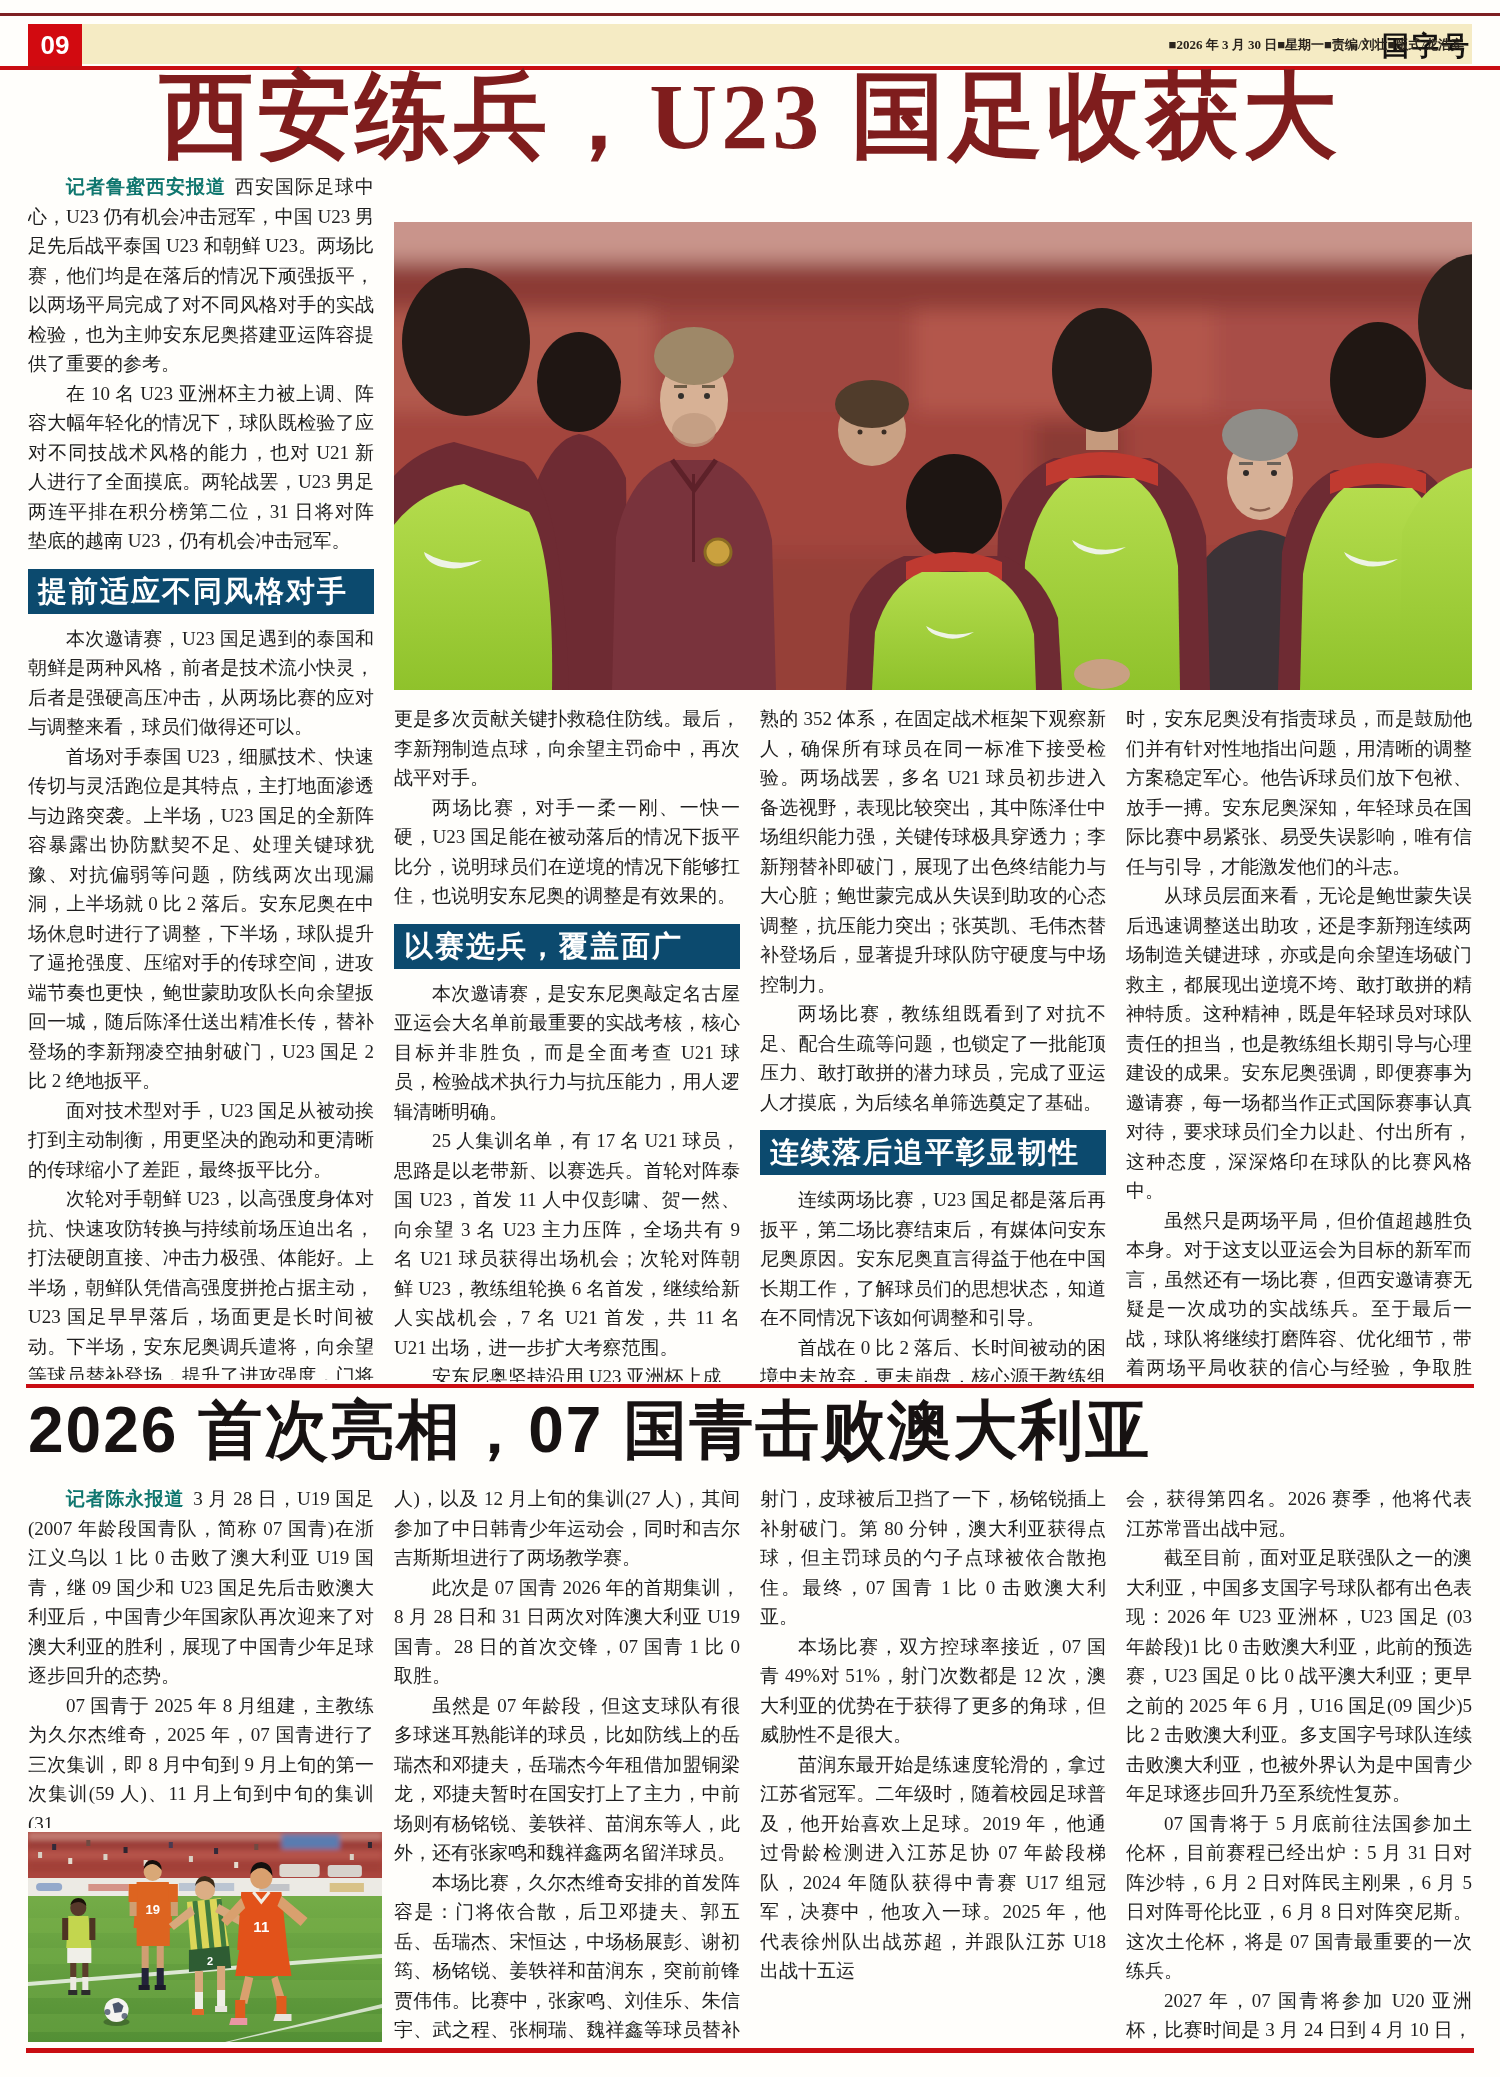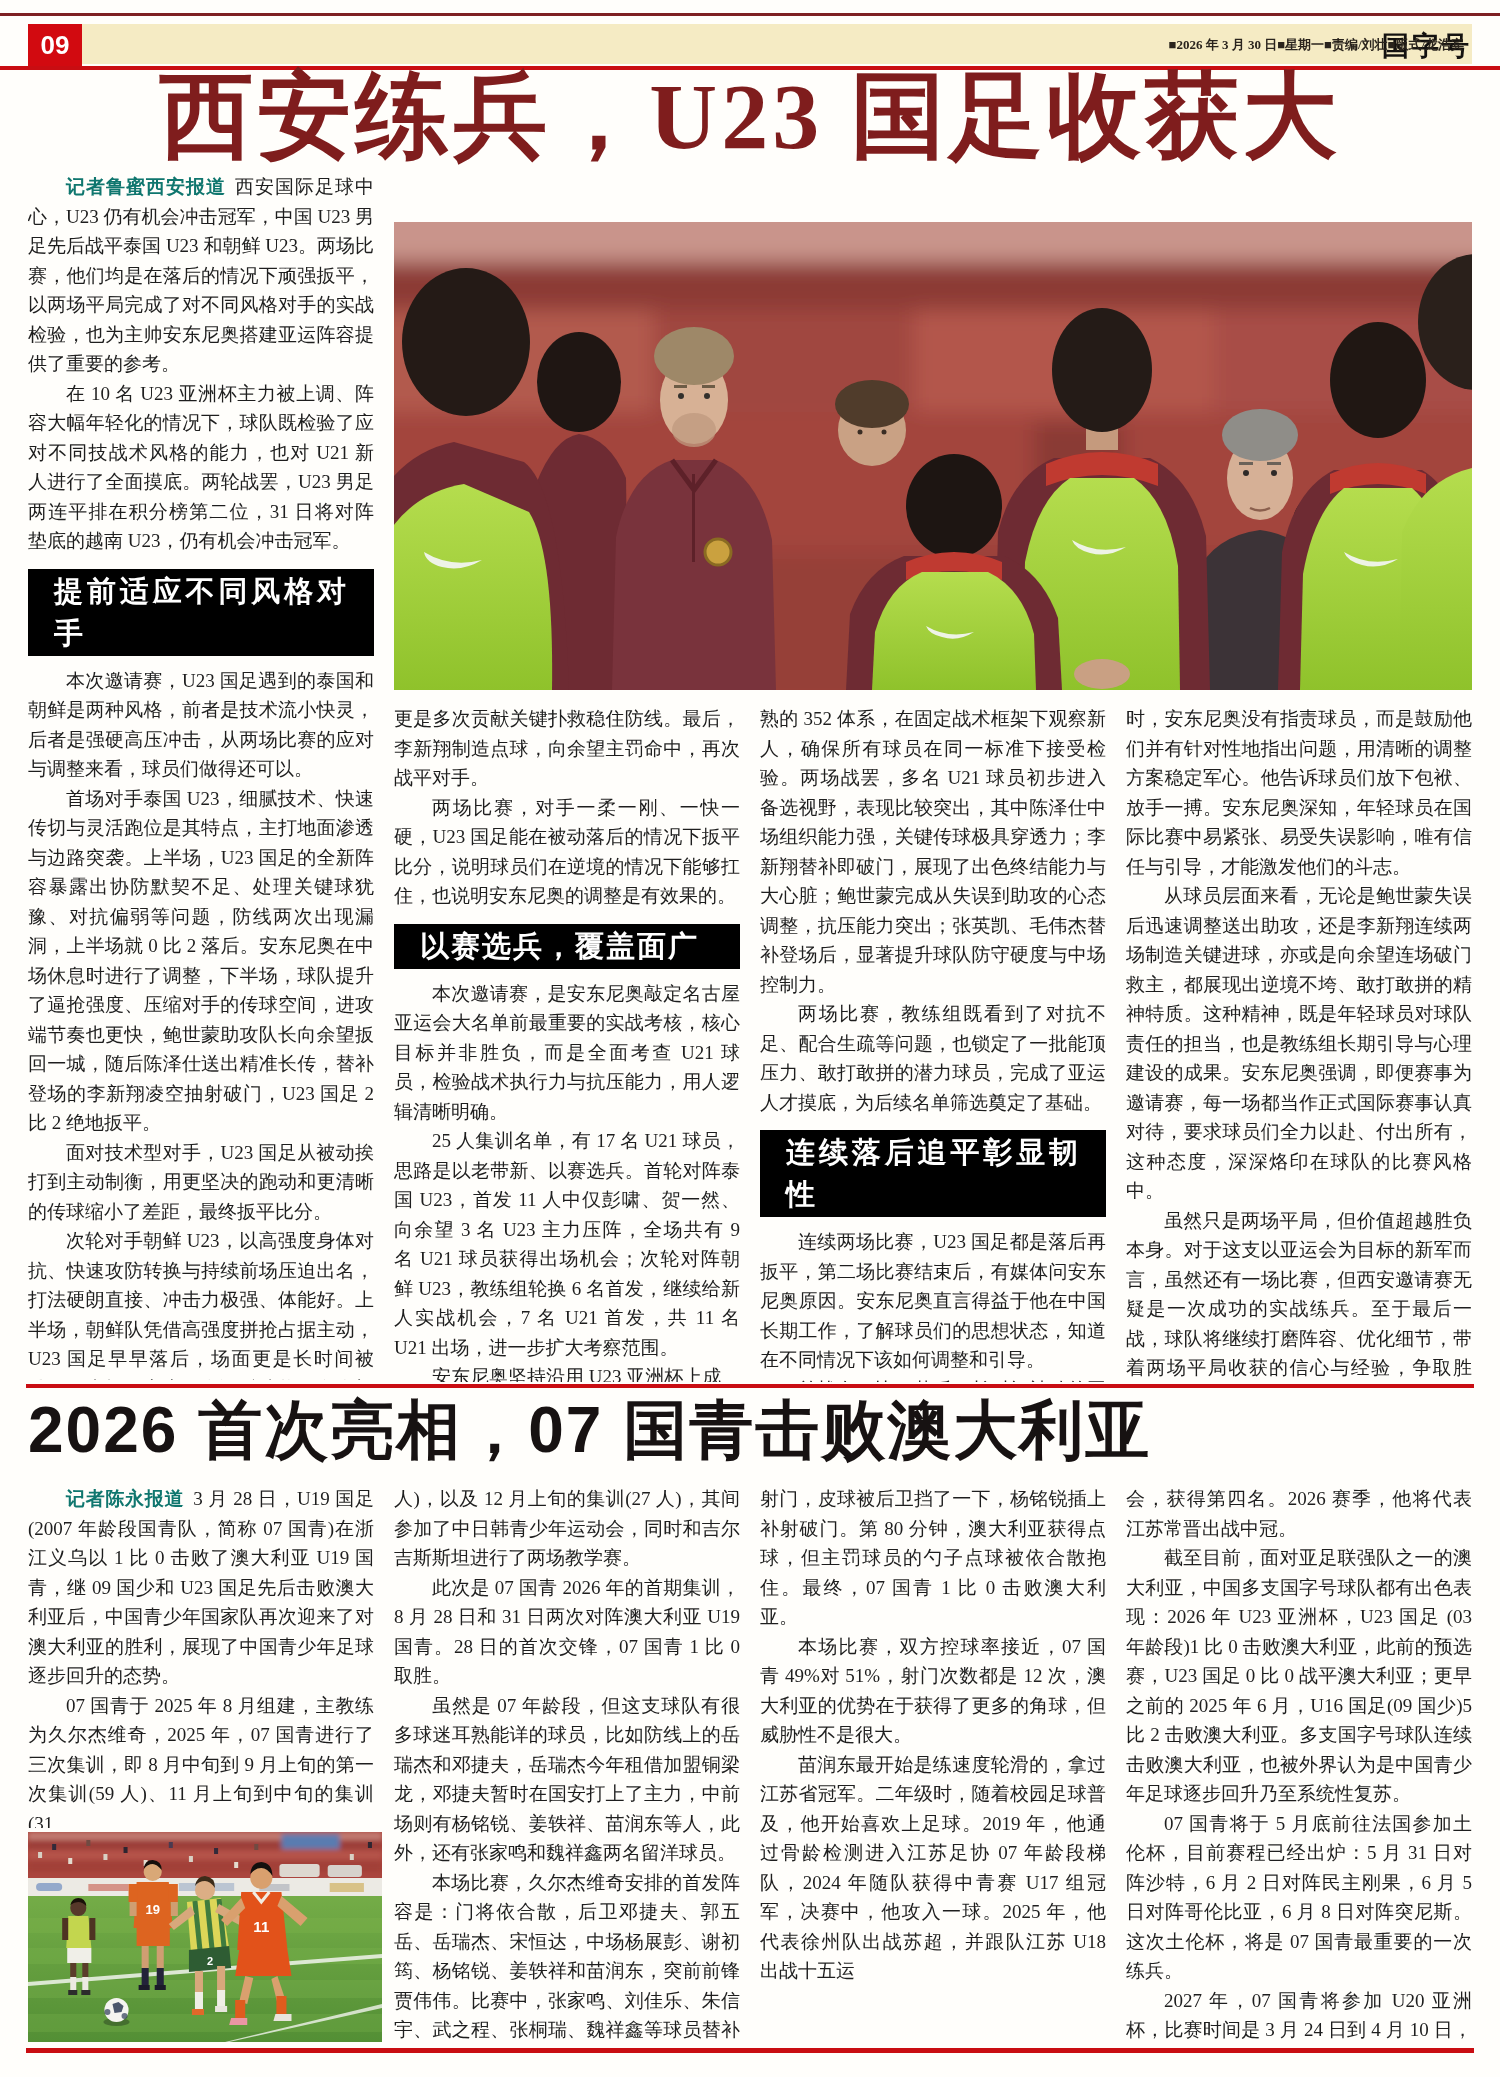--- a/index.html
+++ b/index.html
@@ -43,23 +43,23 @@
     position:absolute;width:346px;overflow:hidden;
     font-size:19px;line-height:29.5px;text-align:justify;color:#1e1e1e;
   }
   .col p{margin:0;text-indent:2em;}
   .col p.cont{text-indent:0;}
   .lead{
     font-family:"Liberation Sans","DejaVu Sans",sans-serif;font-weight:bold;color:#0f766e;
     margin-right:9px;
   }
   .subhead{
-    background:#000000;color:#ffffff;
+    background:#0c4a6e;color:#ffffff;
     font:bold 29px/42px "Liberation Sans","DejaVu Sans",sans-serif;
-    letter-spacing:2px;padding:1px 26px 2px;margin:13px 0 10px;
+    letter-spacing:2px;padding:1px 10px 2px;margin:13px 0 10px;
     text-indent:0;box-sizing:border-box;width:100%;
   }
   .photo{position:absolute;display:block;}
   svg{display:block;}
   .jersey{font:bold 13px "Liberation Sans","DejaVu Sans",sans-serif;fill:#fff;}
 </style>
 </head>
 <body>
 
 <div class="topline"></div>

